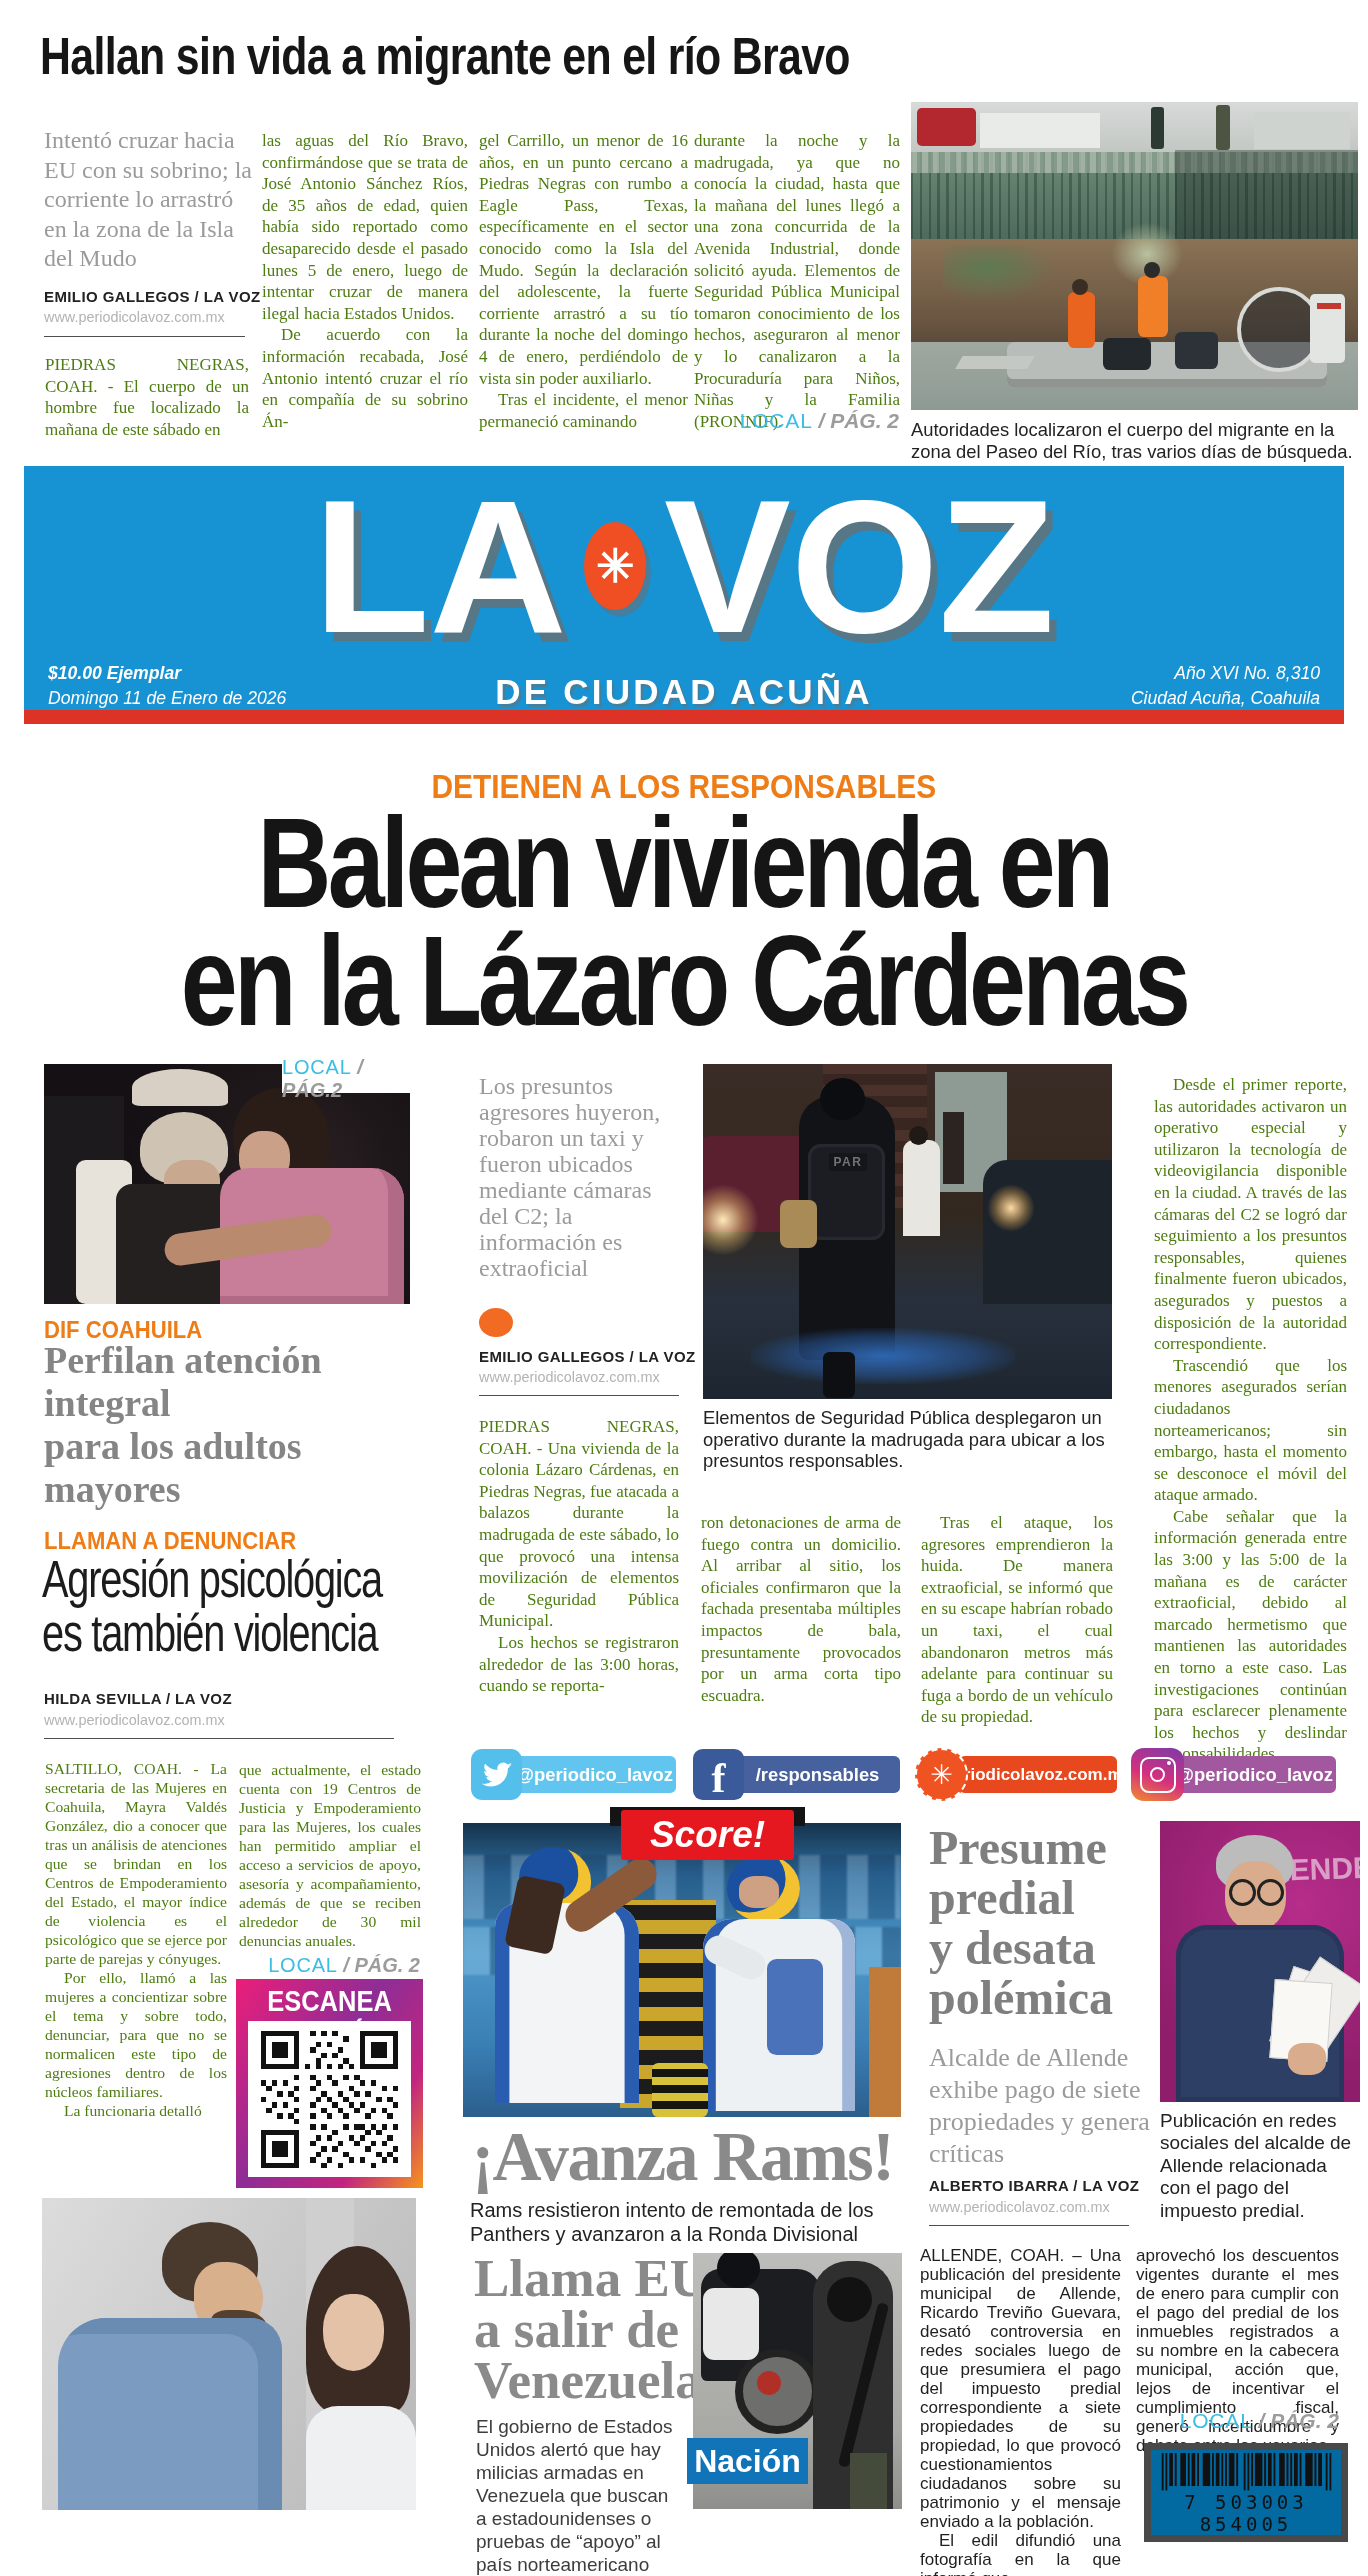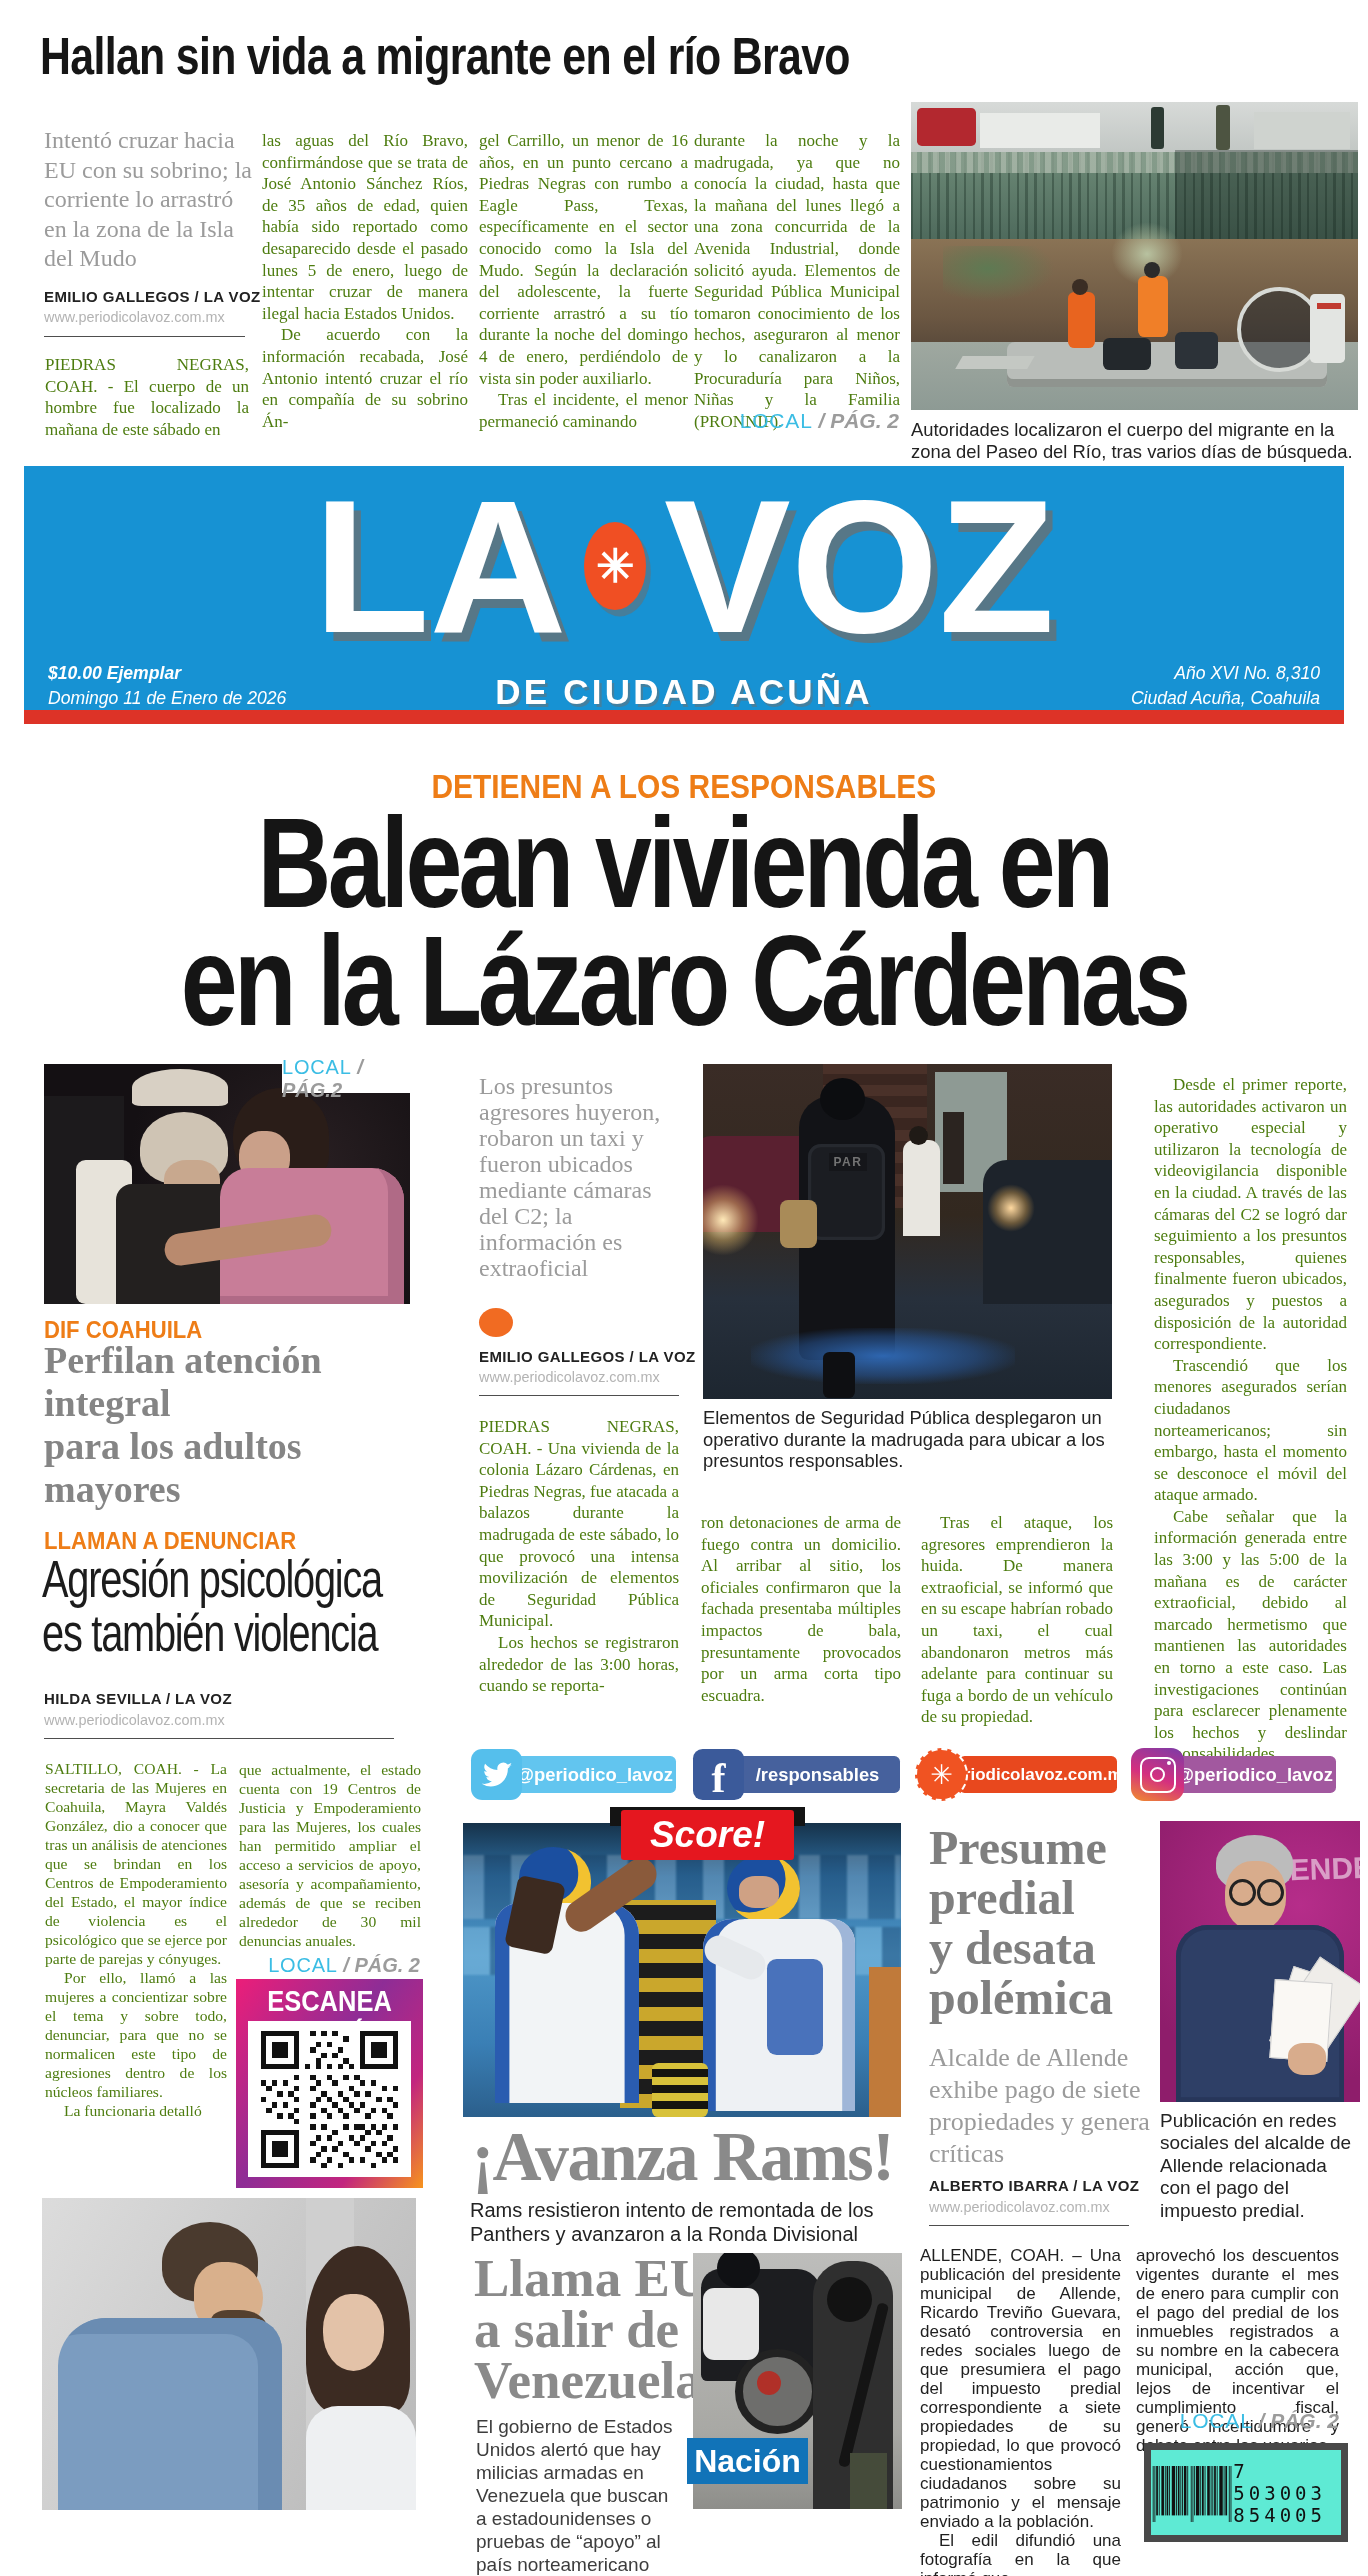--- a/index.html
+++ b/index.html
@@ -386,21 +386,21 @@
   </div>
   <div class="abs" style="left:1136px;top:2246px;width:203px;font-size:17px;line-height:19px;color:#1f1f1f;text-align:justify;">
     <p style="margin:0;">aprovechó los descuentos vigentes durante el mes de enero para cumplir con el pago del predial de los inmuebles registrados a su nombre en la cabecera municipal, acción que, lejos de incentivar el cumplimiento fiscal, generó incertidumbre y debate entre los usuarios.</p>
   </div>
   <div class="abs jump" style="left:1136px;top:2409px;width:203px;text-align:right;font-size:21px;">
     <span class="sec">LOCAL</span>
     <span class="pg">/ PÁG. 2</span>
   </div>
 
   <div class="abs" style="left:1144px;top:2443px;width:204px;height:99px;background:#494949;padding:0;box-sizing:border-box;">
-    <div style="position:absolute;left:7.2px;top:7.2px;right:7.2px;bottom:7.2px;background:#5eead4;display:flex;flex-direction:row;align-items:center;justify-content:flex-start;">
+    <div style="position:absolute;left:7.2px;top:7.2px;right:7.2px;bottom:7.2px;background:#0369a1;display:flex;flex-direction:column;align-items:center;justify-content:flex-start;text-align:center;">
       <svg width="177" height="56" viewBox="0 0 95 34" preserveAspectRatio="none" style="margin-top:3.2px;">
         <g fill="#111">
           <rect x="2" y="0" width="1" height="34"></rect>
             <rect x="4" y="0" width="1" height="34"></rect>
             <rect x="6" y="0" width="2" height="30"></rect>
           <rect x="9" y="0" width="1" height="30"></rect>
             <rect x="12" y="0" width="3" height="30"></rect>
             <rect x="16" y="0" width="1" height="30"></rect>
           <rect x="18" y="0" width="2" height="30"></rect>
             <rect x="21" y="0" width="1" height="30"></rect>

